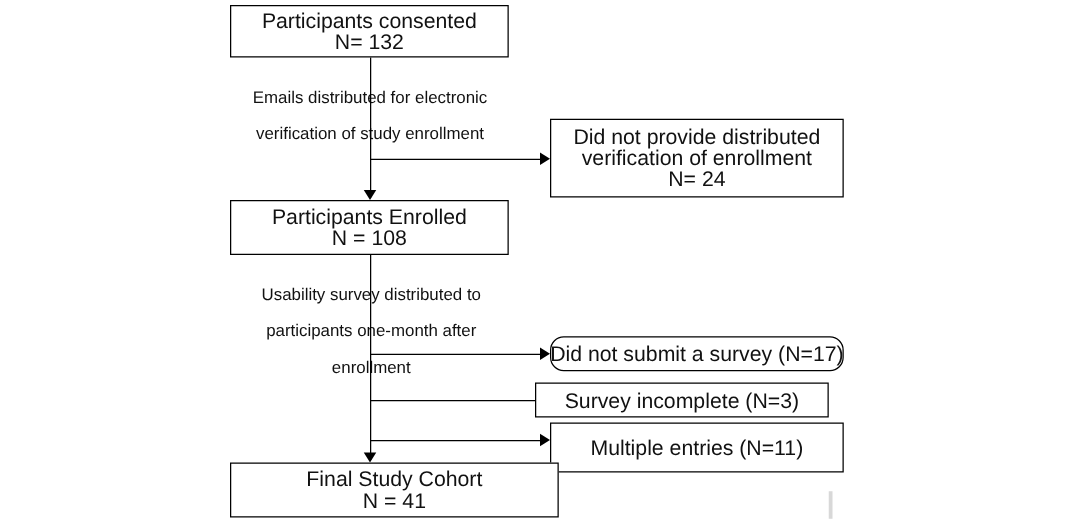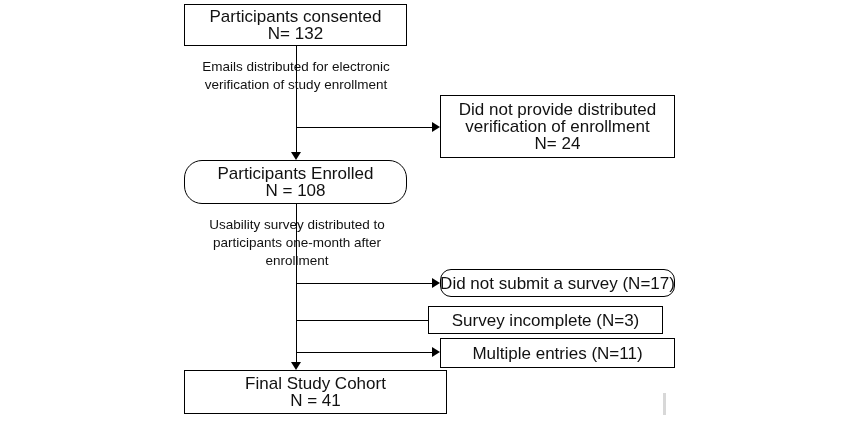--- a/index.html
+++ b/index.html
@@ -39,20 +39,21 @@
   .note {
     position: absolute;
     text-align: center;
     font-size: 13.5px;
     line-height: 18px;
     color: #111111;
   }
   .note .line {
     display: block;
     white-space: nowrap;
+    margin-top: 11px;
   }
   .vline {
     position: absolute;
     width: 0;
     border-left: 1.5px solid #000000;
   }
   .hline {
     position: absolute;
     height: 0;
     border-top: 1.5px solid #000000;
@@ -98,21 +99,21 @@
 
   <div class="hline" style="left:296px; top:127px; width:138px;"></div>
   <div class="arrow-right" style="left:432px; top:122px;"></div>
 
   <div class="box" style="left:440px; top:95px; width:235px; height:63px;">
     <span class="line">Did not provide distributed</span>
     <span class="line">verification of enrollment</span>
     <span class="line">N= 24</span>
   </div>
 
-  <div class="box" style="left:184px; top:160px; width:223px; height:44px;border-radius:18px;">
+  <div class="box" style="left:184px; top:160px; width:223px; height:44px;">
     <span class="line">Participants Enrolled</span>
     <span class="line">N = 108</span>
   </div>
 
   <div class="note" style="left:186px; top:216px; width:222px;">
     <span class="line">Usability survey distributed to</span>
     <span class="line">participants one-month after</span>
     <span class="line">enrollment</span>
   </div>
 
@@ -126,21 +127,21 @@
   </div>
 
   <div class="hline" style="left:296px; top:320px; width:138px;"></div>
   <div class="arrow-right" style="left:432px; top:315px;"></div>
   <div class="box" style="left:428px; top:306px; width:235px; height:28px;">
     <span class="line">Survey incomplete (N=3)</span>
   </div>
 
   <div class="hline" style="left:296px; top:352px; width:138px;"></div>
   <div class="arrow-right" style="left:432px; top:347px;"></div>
-  <div class="box" style="left:440px; top:338px; width:235px; height:30px;">
+  <div class="box" style="left:440px; top:338px; width:235px; height:40px;">
     <span class="line">Multiple entries (N=11)</span>
   </div>
 
   <div class="box" style="left:184px; top:370px; width:263px; height:44px;">
     <span class="line">Final Study Cohort</span>
     <span class="line">N = 41</span>
   </div>
 
   <div class="smudge" style="left:663px; top:393px; width:3px; height:22px;"></div>
 

